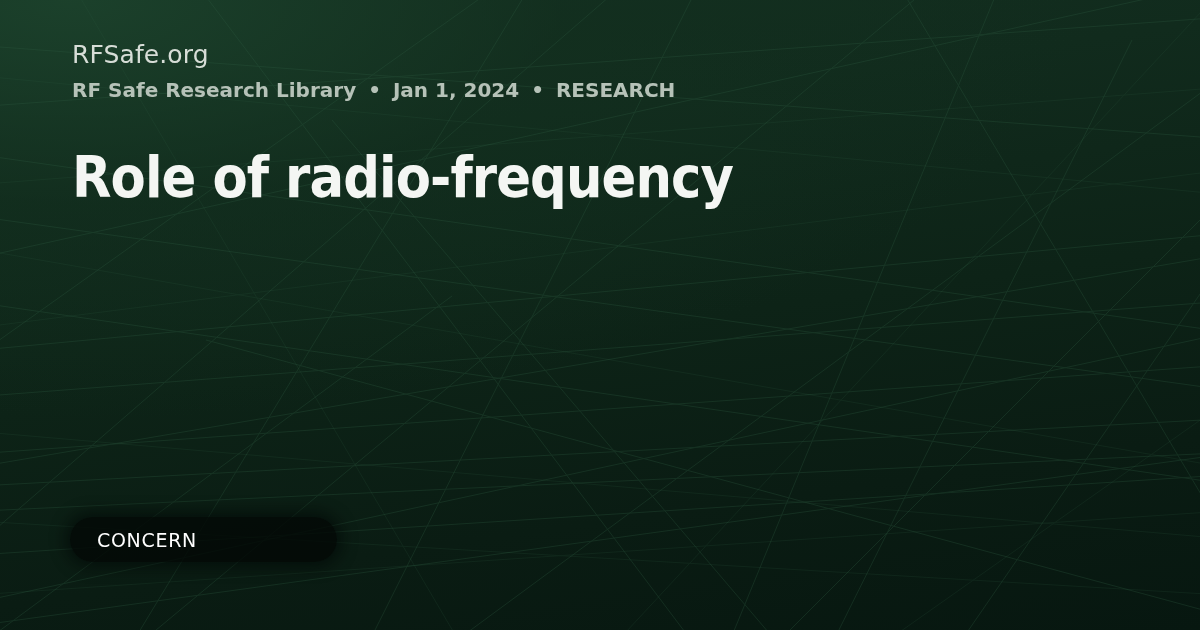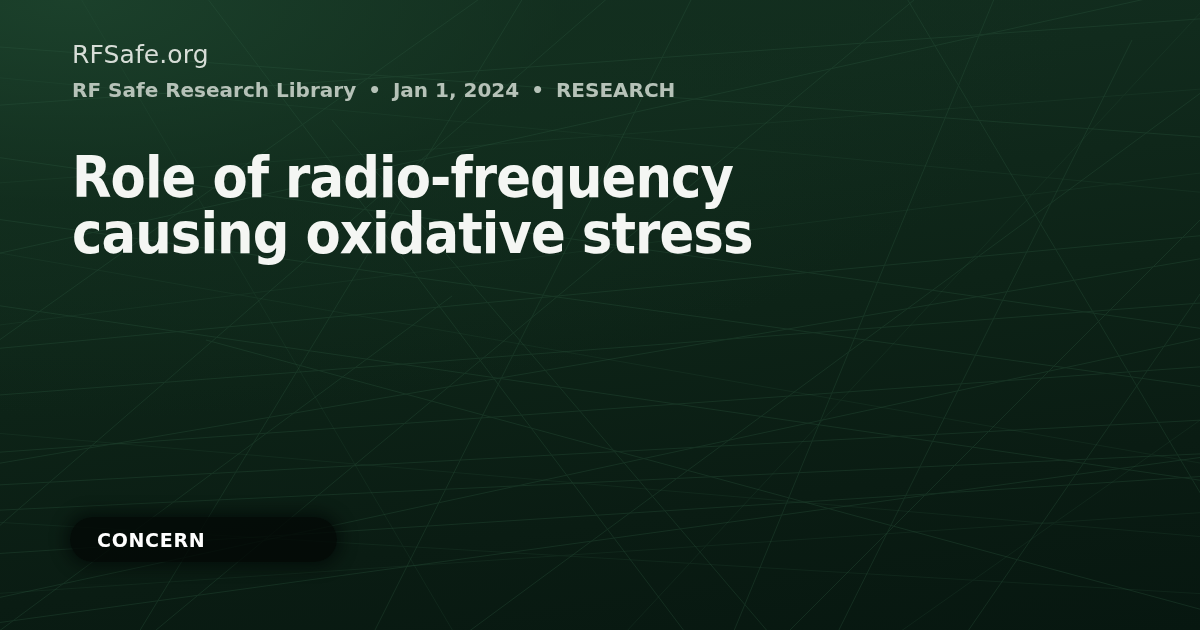--- a/index.html
+++ b/index.html
@@ -87,21 +87,21 @@
     height: 45px;
     padding: 0 34px 0 27px;
     min-width: 206px;
     border-radius: 999px;
     background: rgba(2,8,5,0.80);
     box-shadow: 0 0 14px 6px rgba(2,8,5,0.55);
     filter: blur(0.25px);
   }
   .badge-label {
     font-size: 19px;
-    font-weight: 700;
+    font-weight: 400;
     letter-spacing: 0.7px;
     color: #ffffff;
     white-space: nowrap;
   }
 </style>
 </head>
 <body>
 
 <div id="og-card">
 
@@ -159,21 +159,20 @@
     <div class="meta">
       <span>RF Safe Research Library</span>
       <span class="sep">•</span>
       <span>Jan 1, 2024</span>
       <span class="sep">•</span>
       <span>RESEARCH</span>
     </div>
 
     <h1 class="headline">
       <span class="hl-line">Role of radio-frequency</span>
-      <span class="hl-line">causing oxidative stress</span>
     </h1>
 
     <div class="badge-wrap">
       <div class="badge">
         <span class="badge-label">CONCERN</span>
       </div>
     </div>
 
   </div>
 </div>

